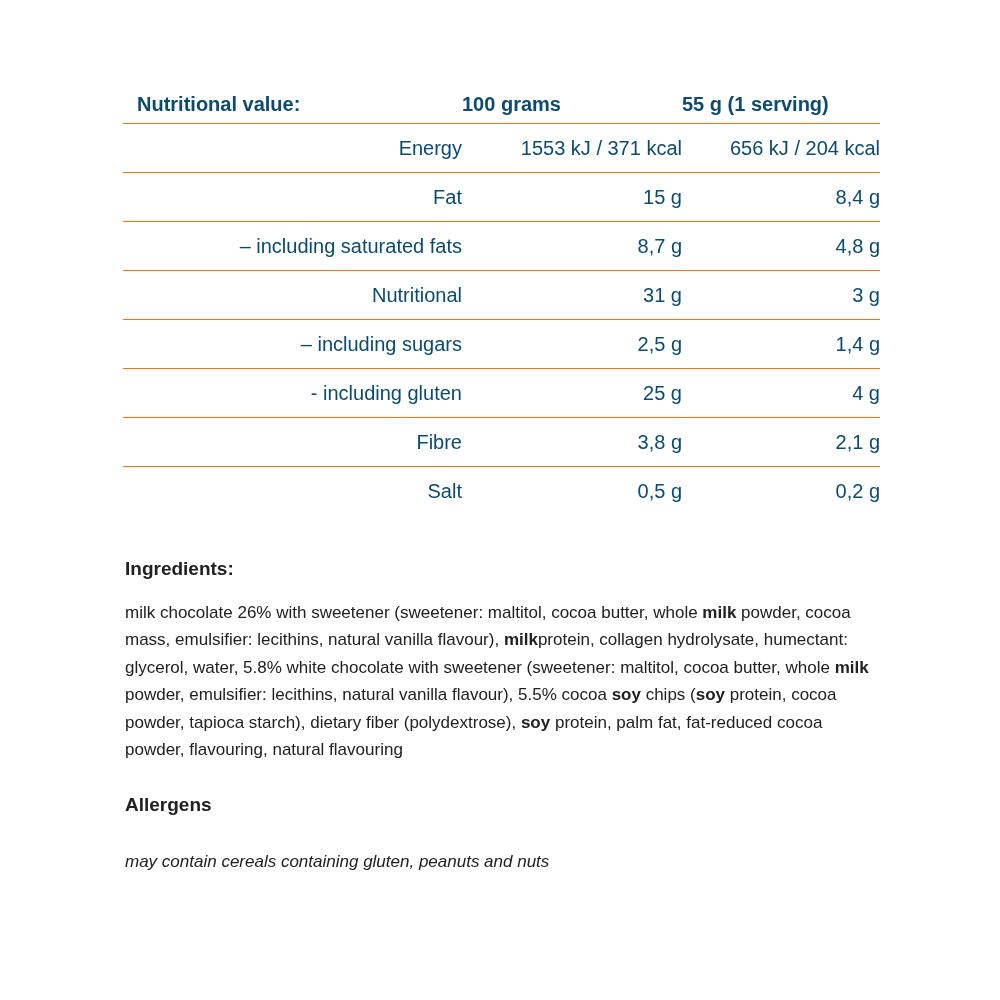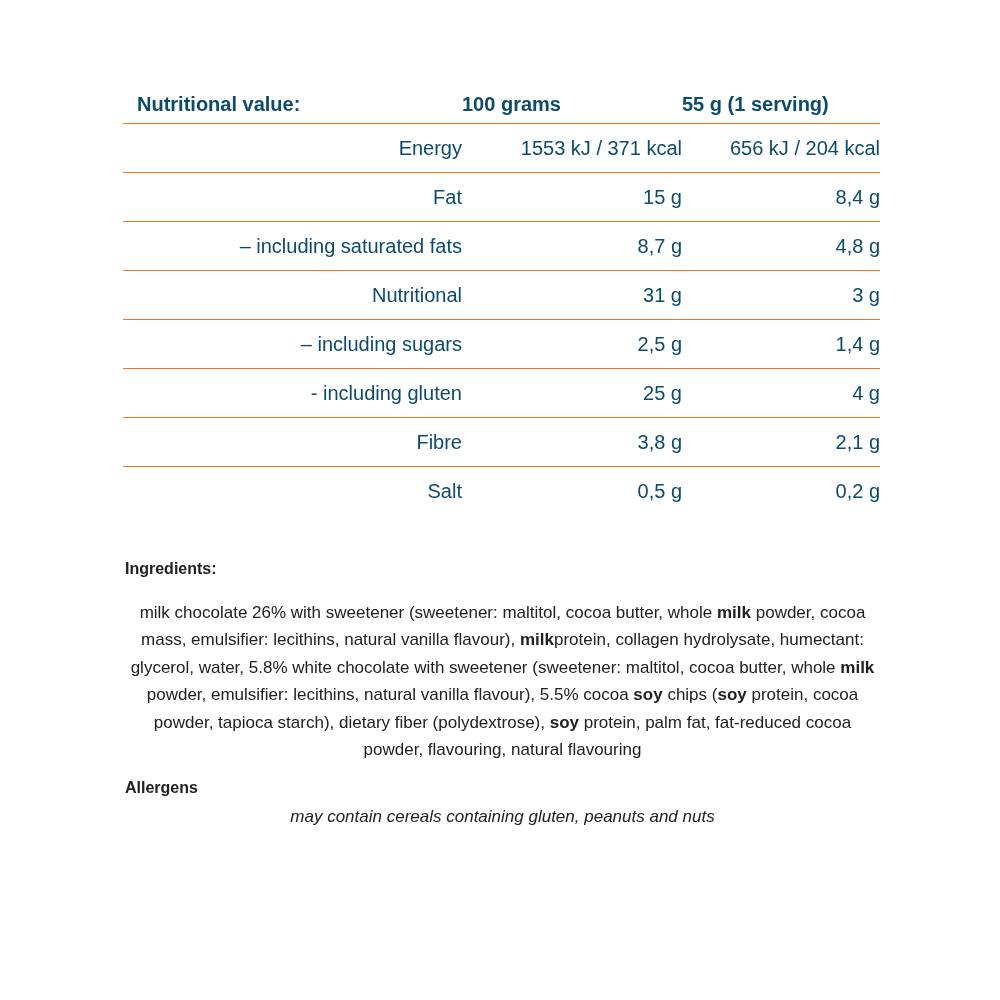--- a/index.html
+++ b/index.html
@@ -48,37 +48,36 @@
   table.nutrition td:first-child {
     padding-left: 14px;
   }
   table.nutrition tr.indent td:first-child {
     padding-left: 49px;
   }
   
   .section-heading {
     margin: 0;
     padding-left: 2px;
-    font-size: 16px;
+    font-size: 19px;
     font-weight: 700;
     color: #212121;
     line-height: 22px;
   }
   .heading-ingredients { margin-top: 43px; }
-  .heading-allergens  { margin-top: 14px; }
+  .heading-allergens  { margin-top: 31px; }
   .body-text {
     margin: 0;
     padding-left: 2px;
     font-size: 17px;
     line-height: 27.4px;
     color: #212121;
-    text-align: center;
   }
   .ingredients-text { margin-top: 19px; }
-  .allergens-text   { margin-top: 4px; font-style: italic; }
+  .allergens-text   { margin-top: 32px; font-style: italic; }
   .bold { font-weight: 700; }
 </style>
 </head>
 <body>
 
 <div class="content">
 
   <table class="nutrition">
     <colgroup>
       <col style="width:339px">

